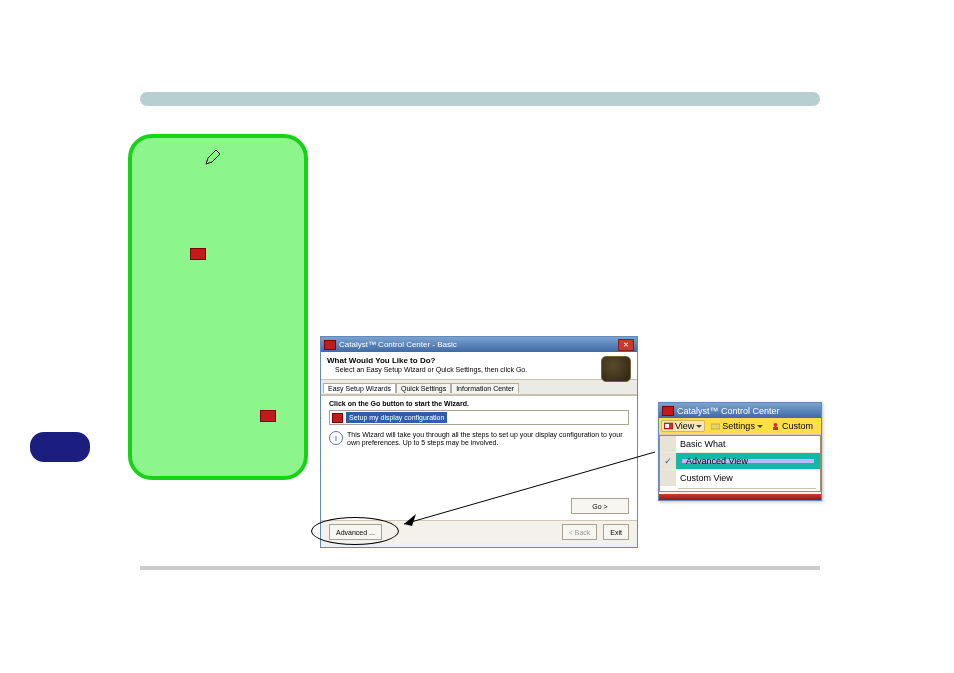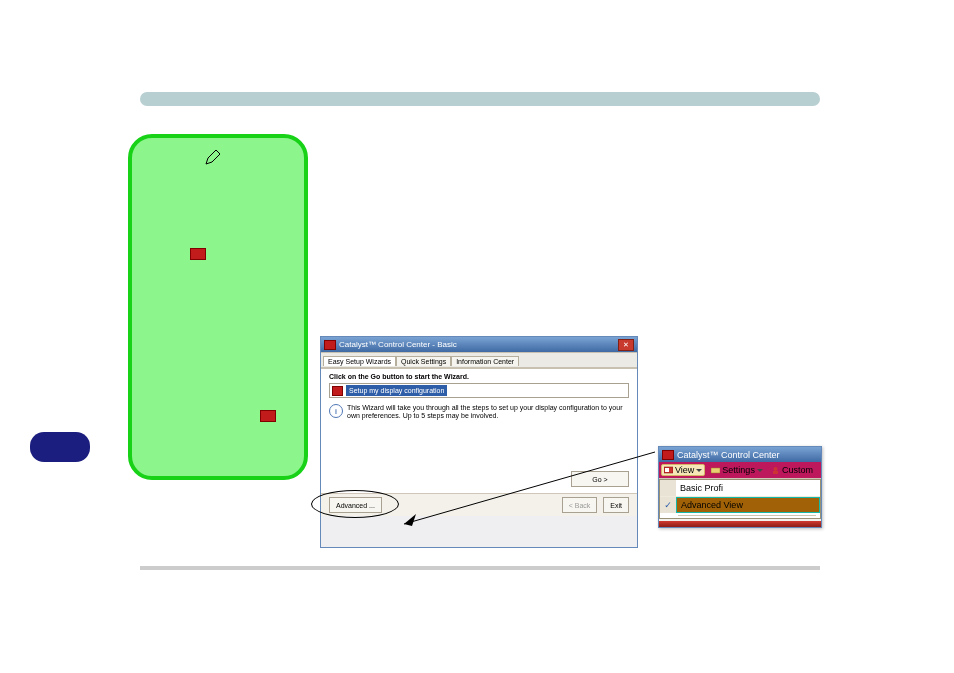--- a/index.html
+++ b/index.html
@@ -259,40 +259,39 @@
   .viewshot {
     position: absolute;
     left: 658px;
     top: 402px;
     width: 162px;
     font-size: 9px;
     font-family: Tahoma, Arial, sans-serif;
     border: 1px solid #6589b8;
     background: #f2f1ee;
     box-shadow: 1px 1px 3px rgba(0,0,0,.25);
-    margin-top: 44px;
   }
   .vs-titlebar {
     height: 15px;
     background: linear-gradient(to bottom, #7aa3d4, #3f6aa3);
     color: #fff;
     display: flex;
     align-items: center;
     padding: 0 3px;
   }
   .vs-title-icon {
     width: 10px;
     height: 8px;
     background: #c21b1b;
     margin-right: 3px;
     border: 1px solid #800000;
   }
   .vs-toolbar {
     height: 16px;
-    background: #be185d;
+    background: #fde047;
     border-bottom: 1px solid #cfc8b8;
     display: flex;
     align-items: center;
     padding: 0 2px;
     gap: 4px;
   }
   .vs-tb-item {
     display: flex;
     align-items: center;
     gap: 2px;
@@ -326,22 +325,22 @@
     justify-content: center;
   }
   .vs-menu-item {
     display: flex;
     height: 16px;
     align-items: stretch;
     border-top: 1px solid #efe9dc;
   }
   .vs-menu-item:first-child { border-top: none; }
   .vs-menu-item.selected .vs-menu-label {
-    background: #a16207;
-    border: 1px solid #14b8a6;
+    background: #c4b5fd;
+    border: 6px solid #14b8a6;
   }
   .vs-menu-label {
     flex: 1;
     display: flex;
     align-items: center;
     padding: 0 4px;
   }
   .vs-menu-sep {
     height: 0;
     border-top: 1px solid #cfc6b2;
@@ -391,20 +390,25 @@
   <span class="ati-chip one"></span>
   <span class="ati-chip two"></span>
 
   <div class="blue-tab"></div>
 
   <div class="ccc-window">
     <div class="ccc-titlebar">
       <span class="ccc-title-icon"></span>
       <span>Catalyst™ Control Center - Basic</span>
       <span class="ccc-close">✕</span>
+    </div>
+    <div class="ccc-head">
+      <div class="ccc-head-q">What Would You Like to Do?</div>
+      <div class="ccc-head-sub">Select an Easy Setup Wizard or Quick Settings, then click Go.</div>
+      <div class="ccc-coin"></div>
     </div>
     <div class="ccc-tabs">
       <div class="ccc-tab active">Easy Setup Wizards</div>
       <div class="ccc-tab">Quick Settings</div>
       <div class="ccc-tab">Information Center</div>
     </div>
     <div class="ccc-body">
       <div class="ccc-body-head">Click on the Go button to start the Wizard.</div>
       <div class="ccc-listitem">
         <span class="ccc-litem-icon"></span>
@@ -464,28 +468,32 @@
               <circle cx="4.5" cy="3" r="2" fill="#c33"></circle>
               <rect x="2" y="5" width="5" height="3" fill="#c33"></rect>
             </svg>
         </span>
         <span>Custom</span>
       </div>
     </div>
     <div class="vs-menu">
       <div class="vs-menu-item">
         <div class="vs-menu-left"></div>
-        <div class="vs-menu-label">Basic Profi</div>
+        <div class="vs-menu-label">Basic What</div>
       </div>
       <div class="vs-menu-item selected">
         <div class="vs-menu-left">
             <span class="vs-check">✓</span>
           </div>
         <div class="vs-menu-label">Advanced View</div>
       </div>
+      <div class="vs-menu-item">
+        <div class="vs-menu-left"></div>
+        <div class="vs-menu-label">Custom View</div>
+      </div>
       <div class="vs-menu-sep"></div>
     </div>
     <div class="vs-redstrip"></div>
   </div>
 
   <div class="bottom-rule"></div>
 
 </div>
 
 </body></html>

